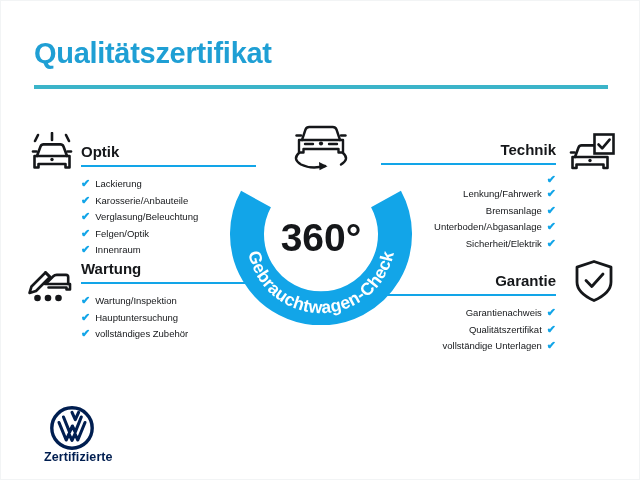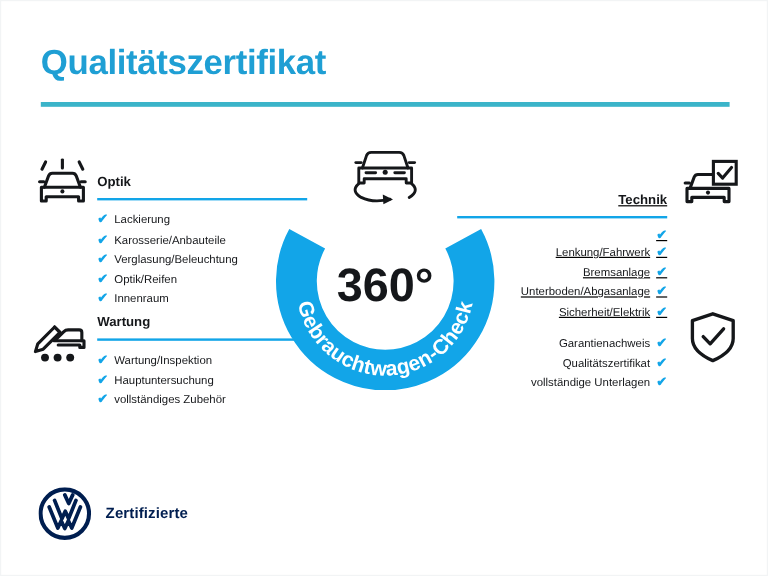--- a/index.html
+++ b/index.html
@@ -34,21 +34,21 @@
     background:#3bb4c9;
   }
 
   
   .section{position:absolute;}
   .sec-head{
     position:relative;
     height:26px;
   }
   .sec-title{
-    font-size:11px;
+    font-size:15px;
     font-weight:bold;
     color:#15171a;
     line-height:20px;
     white-space:nowrap;
   }
   .sec-rule{
     height:2px;
     background:#12a5e8;
     margin-top:3px;
   }
@@ -92,20 +92,21 @@
     left:278px;top:118px;
     width:84px;height:52px;
   }
 
   
   .footer{
     position:absolute;
     left:31px;top:405px;
     display:flex;
     align-items:center;
+    flex-direction:column;
   }
   .vw-mark{width:44px;height:44px;flex:0 0 auto;}
   .vw-text{
     margin-left:12px;
     font-size:12.5px;
     font-weight:bold;
     color:#001e50;
     line-height:15px;
     letter-spacing:.1px;
     white-space:nowrap;
@@ -148,21 +149,21 @@
       <div class="item">
           <span class="chk">✔</span>
           <span>Karosserie/Anbauteile</span>
         </div>
       <div class="item">
           <span class="chk">✔</span>
           <span>Verglasung/Beleuchtung</span>
         </div>
       <div class="item">
           <span class="chk">✔</span>
-          <span>Optik/Reifen</span>
+          <span>Felgen/Optik</span>
         </div>
       <div class="item">
           <span class="chk">✔</span>
           <span>Innenraum</span>
         </div>
     </div>
   </div>
 
   <div class="sec-icon" style="left:565px;top:131px;width:50px;height:42px;">
     <svg viewBox="0 0 50 42" width="50" height="42" aria-hidden="true">
@@ -170,21 +171,21 @@
         <path d="M9 25 L12.5 15.5 Q13.4 13.4 15.6 13.4 L30 13.4"></path>
         <path d="M6.5 25 L41.5 25 L41.5 36 L37.5 36 L37.5 32.5 L10.5 32.5 L10.5 36 L6.5 36 Z"></path>
         <line x1="8.5" y1="20.5" x2="5" y2="20.5"></line>
         <line x1="39.5" y1="20.5" x2="43" y2="20.5"></line>
       </g>
       <circle cx="24" cy="28.5" r="1.7" fill="#15171a"></circle>
       <rect x="28.5" y="2.5" width="19" height="19" fill="#ffffff" stroke="#15171a" stroke-width="2.6"></rect>
       <path d="M32.5 12.5 L36.2 16.4 L43.6 7.6" fill="none" stroke="#15171a" stroke-width="2.6" stroke-linecap="round" stroke-linejoin="round"></path>
     </svg>
   </div>
-  <div class="section right" style="left:380px;top:156px;width:175px;text-decoration:underline;">
+  <div class="section right" style="left:380px;top:139px;width:175px;">
     <div class="sec-head">
       <div class="sec-title">Technik</div>
       <div class="sec-rule"></div>
     </div>
     <div class="items">
       <div class="item">
           <span class="chk">✔</span>
         </div>
       <div class="item">
           <span>Lenkung/Fahrwerk</span>
@@ -239,20 +240,24 @@
     </div>
   </div>
 
   <div class="sec-icon" style="left:572px;top:258px;width:42px;height:44px;">
     <svg viewBox="0 0 42 44" width="42" height="44" aria-hidden="true">
       <path d="M21 2.5 L38 8.2 L38 23 Q38 34 21 41.5 Q4 34 4 23 L4 8.2 Z" fill="none" stroke="#15171a" stroke-width="2.8" stroke-linejoin="round"></path>
       <path d="M13 21.5 L18.8 27.5 L30 15" fill="none" stroke="#15171a" stroke-width="2.8" stroke-linecap="round" stroke-linejoin="round"></path>
     </svg>
   </div>
   <div class="section right" style="left:380px;top:270px;width:175px;">
+    <div class="sec-head">
+      <div class="sec-title">Garantie</div>
+      <div class="sec-rule"></div>
+    </div>
     <div class="items">
       <div class="item">
           <span>Garantienachweis</span>
           <span class="chk">✔</span>
         </div>
       <div class="item">
           <span>Qualitätszertifikat</span>
           <span class="chk">✔</span>
         </div>
       <div class="item">

